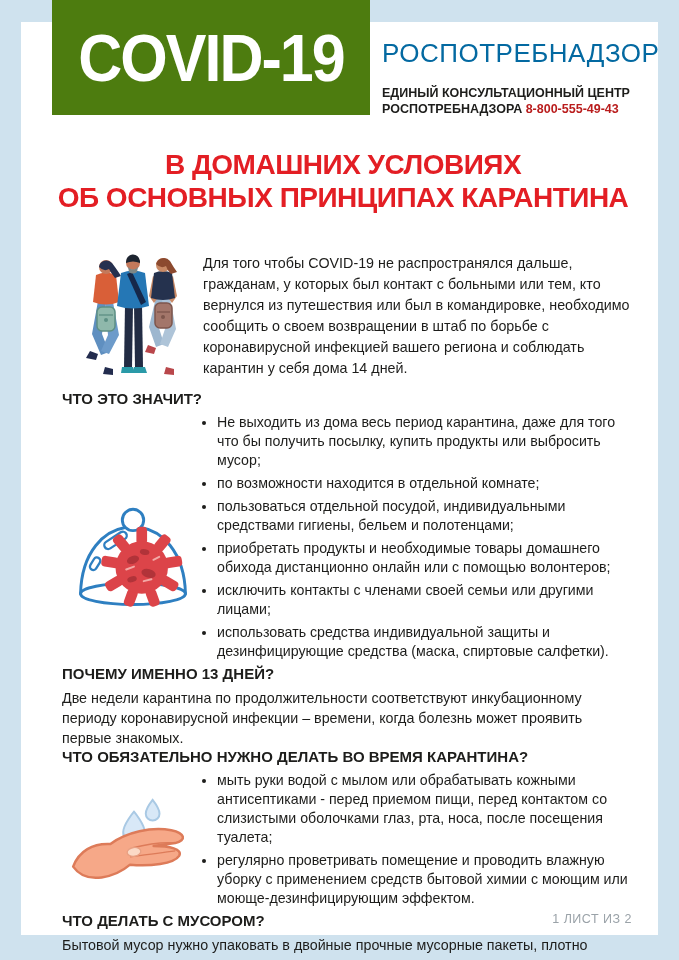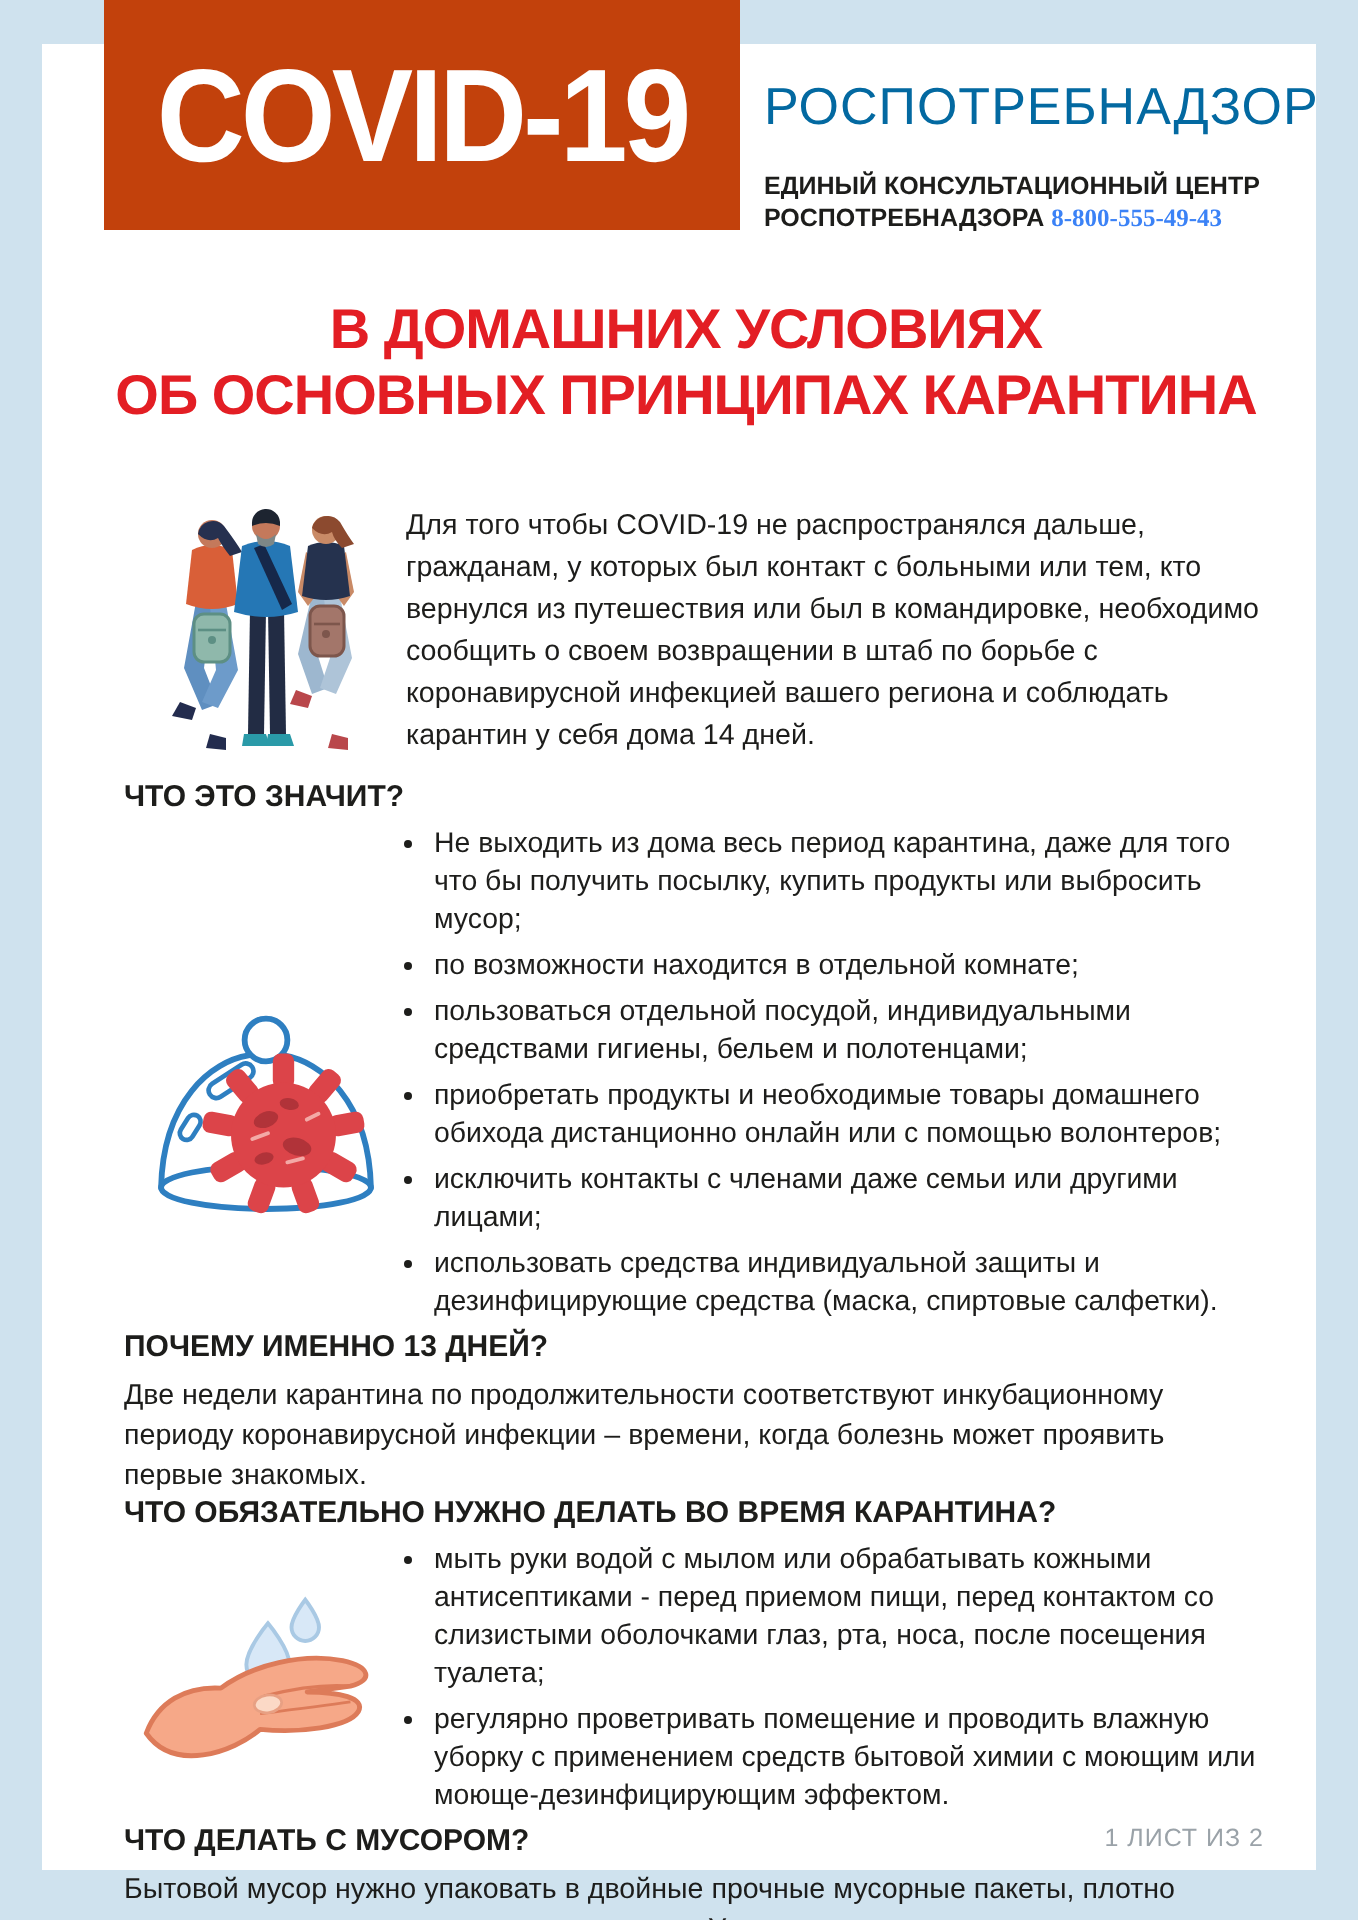--- a/index.html
+++ b/index.html
@@ -10,32 +10,32 @@
     color:#1d1d1b;overflow:hidden;
   }
   .page{
     position:absolute;left:21px;top:22px;width:637px;height:913px;
     background:#ffffff;box-sizing:border-box;
     padding:126px 26px 0 41px;
   }
   
   .badge{
     position:absolute;left:31px;top:-22px;width:318px;height:115px;
-    background:#c2410c;display:flex;align-items:center;justify-content:center;
+    background:#4d7c0f;display:flex;align-items:center;justify-content:center;
   }
   .badge span{
     color:#ffffff;font-weight:bold;font-size:61px;letter-spacing:-2px;
     transform:scaleY(1.08);white-space:nowrap;
   }
   .hdr-right{
     position:absolute;right:26px;top:16px;text-align:left;width:250px;
   }
   .hdr-org{font-size:26px;letter-spacing:0.5px;color:#0369a1;margin-bottom:17px;white-space:nowrap;}
   .hdr-center{font-size:12.5px;font-weight:bold;line-height:15.5px;color:#1d1d1b;}
-  .hdr-phone{color:#3b82f6;font-family:Liberation Serif, serif;}
+  .hdr-phone{color:#b91c1c;}
   
   .title{
     text-align:center;color:#e31e24;font-weight:bold;
     font-size:28px;line-height:33px;letter-spacing:-0.5px;margin:0 0 0 -8px;
   }
   
   .row{display:flex;align-items:center;}
   .icon-col{flex:0 0 141px;display:flex;justify-content:center;}
   .txt-col{flex:1;}
   .intro-row{margin-top:24px;height:152px;}
@@ -169,21 +169,21 @@
           </g>
         </g>
       </svg>
     </div>
     <div class="txt-col">
       <ul class="bullets">
         <li>Не выходить из дома весь период карантина, даже для того что бы получить посылку, купить продукты или выбросить мусор;</li>
         <li>по возможности находится в отдельной комнате;</li>
         <li>пользоваться отдельной посудой, индивидуальными средствами гигиены, бельем и полотенцами;</li>
         <li>приобретать продукты и необходимые товары домашнего обихода дистанционно онлайн или с помощью волонтеров;</li>
-        <li>исключить контакты с членами даже семьи или другими лицами;</li>
+        <li>исключить контакты с членами своей семьи или другими лицами;</li>
         <li>использовать средства индивидуальной защиты и дезинфицирующие средства (маска, спиртовые салфетки).</li>
       </ul>
     </div>
   </div>
 
   <h2 class="sec sec-why">ПОЧЕМУ ИМЕННО 13 ДНЕЙ?</h2>
   <p class="para">Две недели карантина по продолжительности соответствуют инкубационному периоду коронавирусной инфекции – времени, когда болезнь может проявить первые знакомых.</p>
 
   <h2 class="sec sec-must">ЧТО ОБЯЗАТЕЛЬНО НУЖНО ДЕЛАТЬ ВО ВРЕМЯ КАРАНТИНА?</h2>
   <div class="row must-row">

